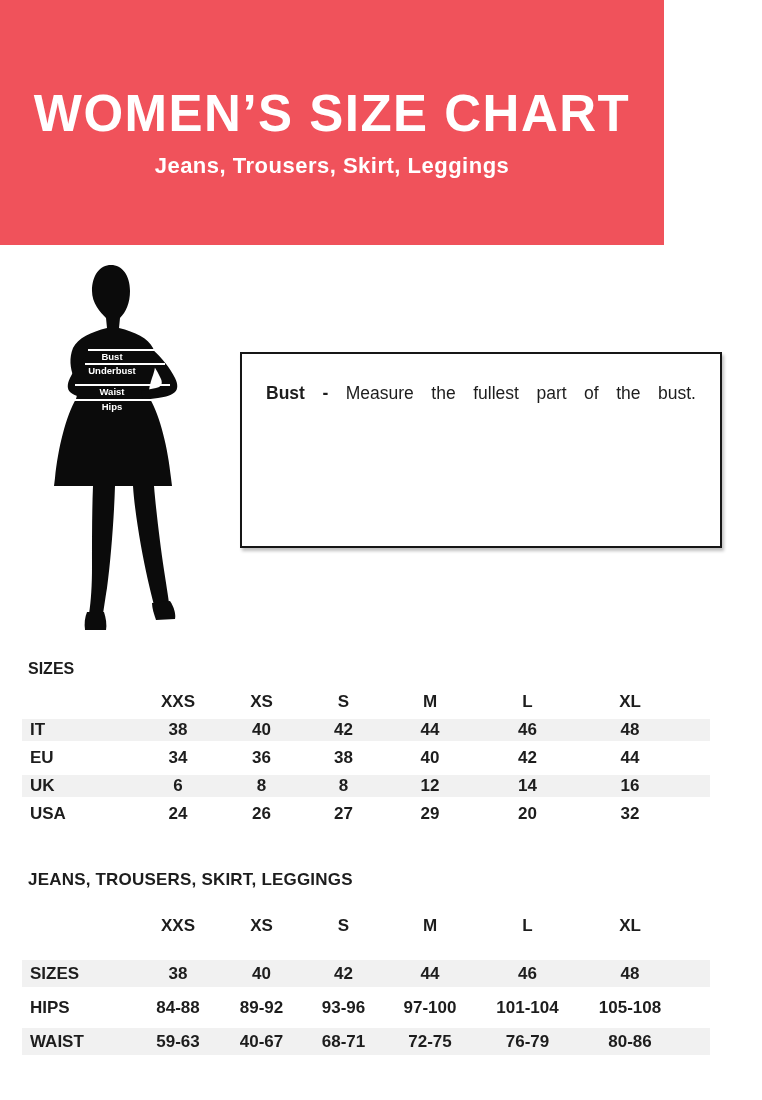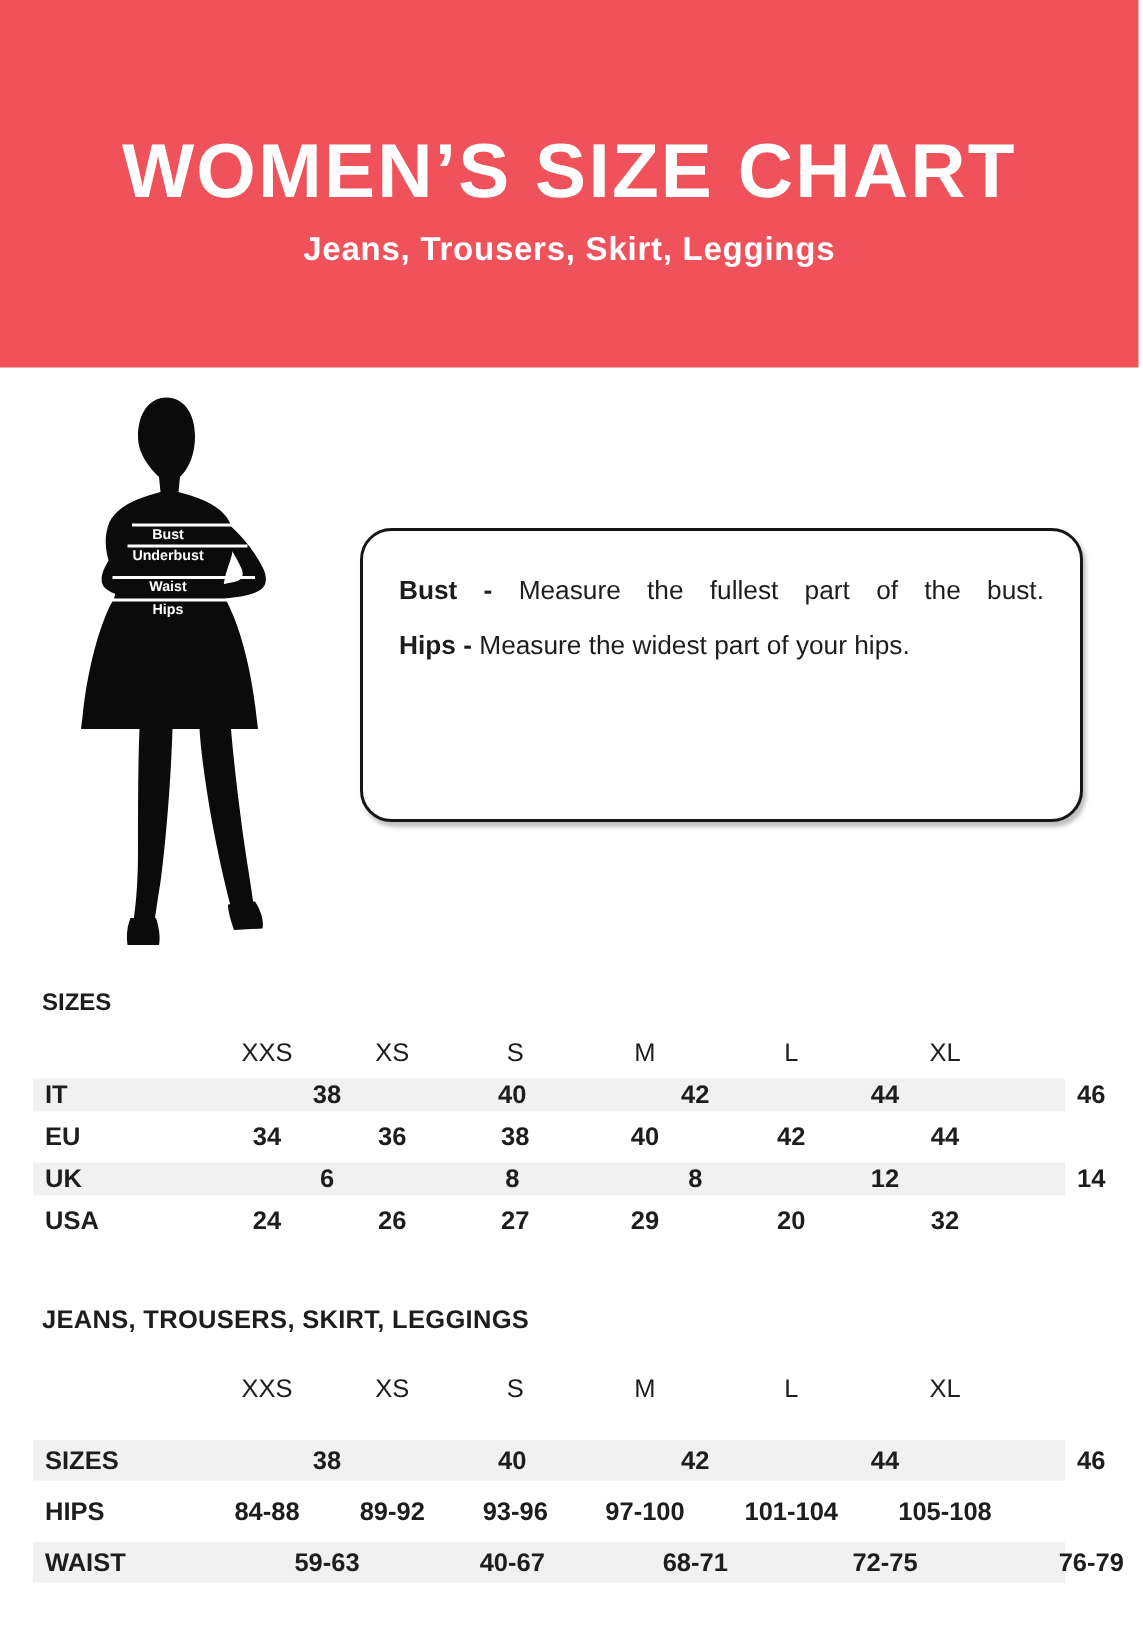--- a/index.html
+++ b/index.html
@@ -3,21 +3,21 @@
 <meta charset="utf-8">
 <style>
   html,body { margin:0; padding:0; }
   .page {
     position:relative; width:762px; height:1100px; background:#ffffff;
     font-family:"Liberation Sans", sans-serif; color:#1d1d1d; overflow:hidden;
   }
 
   
   .banner {
-    position:absolute; left:0; top:0; width:759px; height:245px;
+    position:absolute; left:0; top:0; width:664px; height:245px;
     background:#F0525B; text-align:center; box-sizing:border-box; padding-top:88px;
   }
   .banner h1 {
     margin:0; color:#fff; font-size:51px; font-weight:bold;
     letter-spacing:1.5px; line-height:1.0;
   }
   .banner .subtitle {
     margin-top:14px; color:#fff; font-size:22px; font-weight:bold; letter-spacing:0.5px;
   }
 
@@ -26,46 +26,46 @@
   .figure-wrap svg { position:absolute; left:0; top:0; }
   .m-line { position:absolute; height:2px; background:#ffffff; }
   .m-label {
     position:absolute; color:#ffffff; font-size:9.5px; font-weight:bold;
     text-align:center; width:90px; line-height:10px;
   }
 
   
   .guide {
     position:absolute; left:240px; top:352px; width:482px; height:196px;
-    box-sizing:border-box; border:2px solid #161616; border-radius:21px;
+    box-sizing:border-box; border:2px solid #161616; border-radius:0;
     background:#fff; padding:30px 24px 0 24px;
     box-shadow:2px 3px 3px rgba(0,0,0,0.25);
   }
   .guide .g-line { font-size:17.5px; line-height:19px; margin-bottom:18px; color:#1d1d1d; }
   .guide .g-line b { font-weight:bold; }
   .guide .g-line.justify { text-align:justify; text-align-last:justify; -moz-text-align-last:justify; }
 
   
   .tbl { position:absolute; left:22px; width:688px; }
   .tbl-title { margin:0 0 0 6px; font-weight:bold; color:#1d1d1d; }
   .t1 .tbl-title { font-size:16px; }
   .t2 .tbl-title { font-size:17px; letter-spacing:0.2px; }
   .trow {
     display:grid; grid-template-columns:114px 84px 83px 81px 92px 103px 102px 29px;
     align-items:center; box-sizing:border-box;
   }
   .t1 .trow { height:28px; }
   .t2 .trow { height:34px; }
   .t1 .thead { margin-top:10px; }
   .t2 .thead { margin-top:19px; margin-bottom:14px; }
-  .stripe { background:#F1F1F1; border-top:3px solid #fff; border-bottom:3px solid #fff;gap:40px; }
+  .stripe { background:#F1F1F1; border-top:3px solid #fff; border-bottom:3px solid #fff; }
   .t2 .stripe { border-top:3px solid #fff; border-bottom:4px solid #fff; }
   .cell { text-align:center; font-size:17px; font-weight:600; color:#1d1d1d; }
   .cell.lbl { text-align:left; padding-left:8px; font-weight:bold; }
-  .thead .cell { font-weight:400; }
+  .thead .cell { font-weight:700; }
 </style>
 </head>
 <body>
 
 <div class="page">
 
   <div class="banner">
     <h1>WOMEN’S SIZE CHART</h1>
     <div class="subtitle">Jeans, Trousers, Skirt, Leggings</div>
   </div>
@@ -104,25 +104,20 @@
     <div class="m-line" style="left:32px; top:141px; width:100px;"></div>
     <div class="m-label" style="left:27px; top:144px;">Hips</div>
   </div>
 
   <div class="guide">
     <div class="g-line justify">
       <b>Bust</b>
       <b>-</b>
       <span>Measure the fullest part of the bust.</span>
     </div>
-    <div class="g-line">
-      <b>Hips</b>
-      <b>-</b>
-      <span>Measure the widest part of your hips.</span>
-    </div>
   </div>
 
   <div class="tbl t1" style="top:660px;">
     <h2 class="tbl-title">SIZES</h2>
     <div class="trow thead">
       <div class="cell lbl"></div>
       <div class="cell">XXS</div>
       <div class="cell">XS</div>
       <div class="cell">S</div>
       <div class="cell">M</div>

